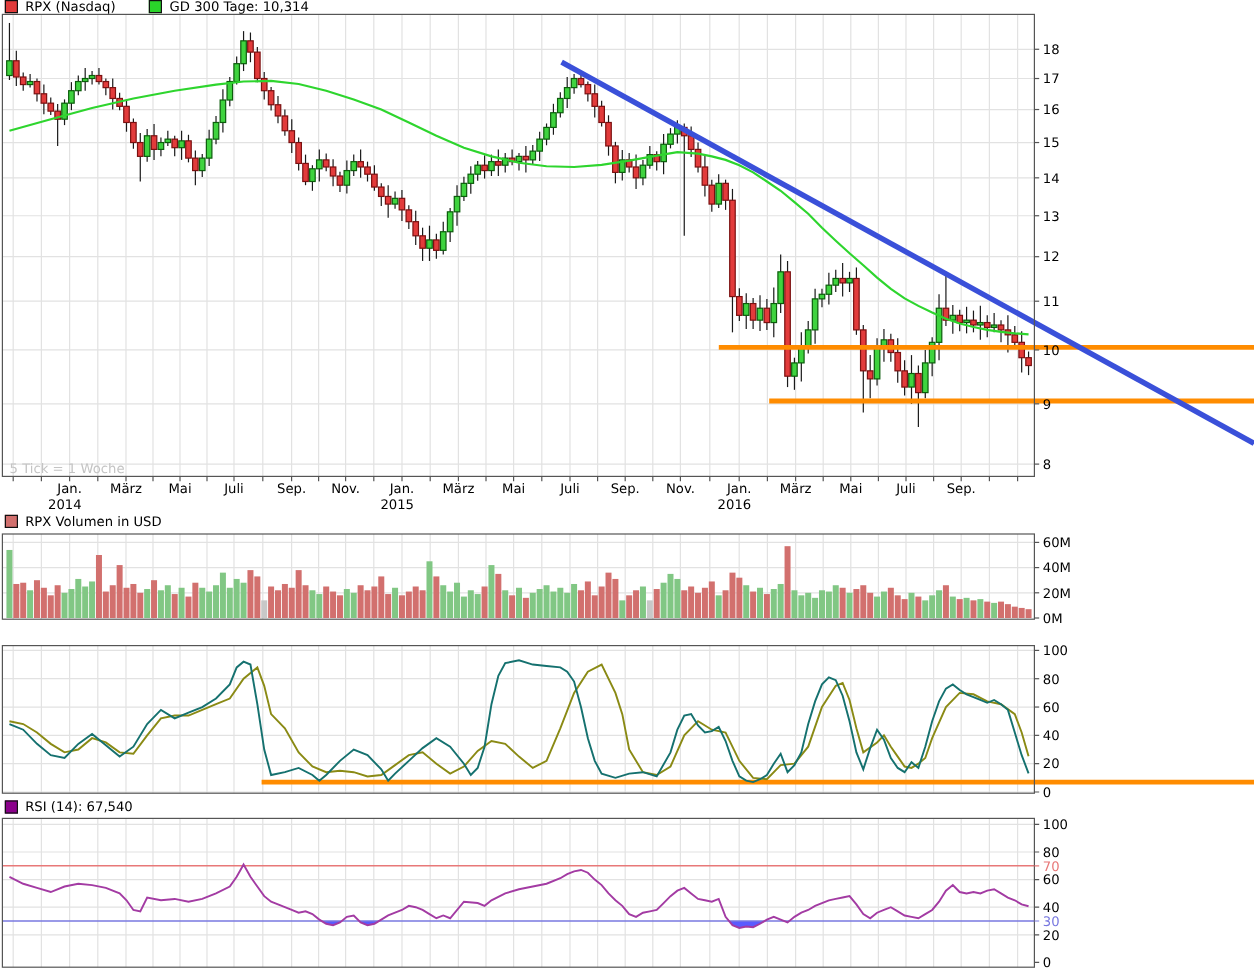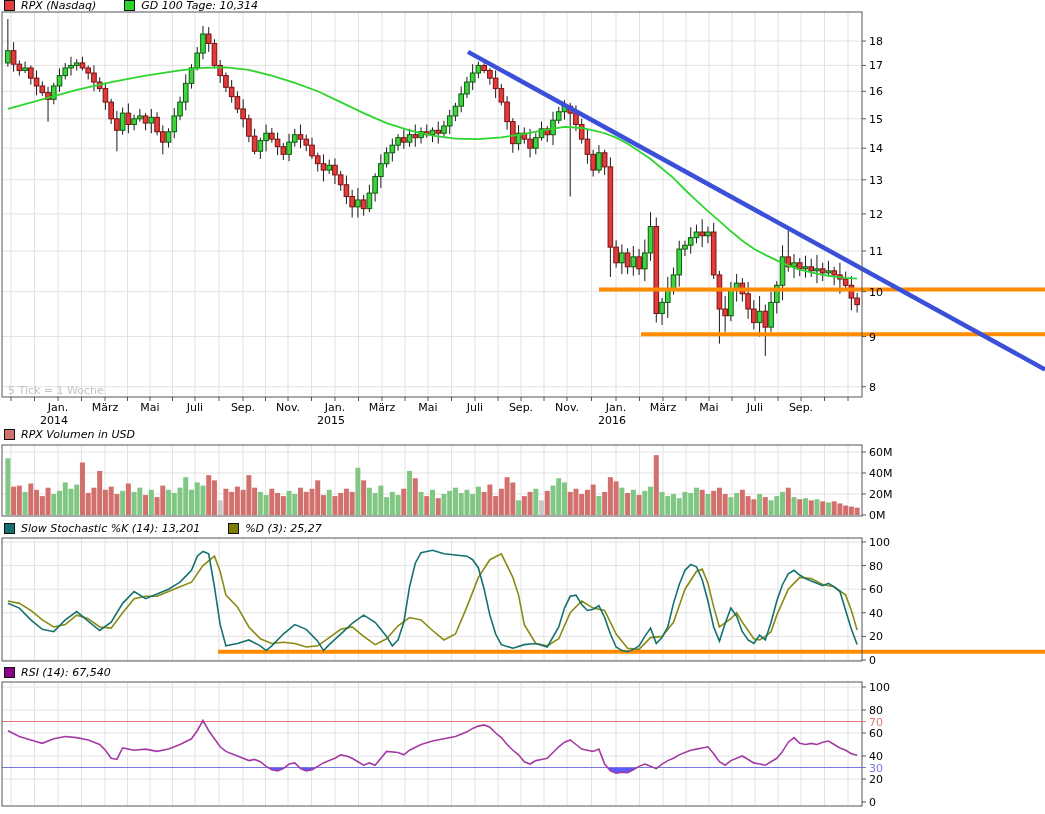--- a/index.html
+++ b/index.html
@@ -1,18 +1,18 @@
 <!DOCTYPE html>
 <html><head>
 <meta charset="utf-8">
 <style>
   html,body{margin:0;padding:0;background:#fff;}
   .chart-root{position:relative;width:1045px;height:814px;background:#fff;
     font-family:"DejaVu Sans","Liberation Sans",sans-serif;font-size:11px;color:#000;overflow:hidden;}
-  .legend-row{position:absolute;left:4px;display:flex;align-items:center;height:11px;white-space:nowrap;font-style:italic;}
+  .legend-row{position:absolute;left:4px;display:flex;align-items:center;height:11px;white-space:nowrap;}
   .legend-item{display:flex;align-items:center;}
   .legend-item + .legend-item{margin-left:28px;}
   .swatch{width:9px;height:9px;border:1px solid #111;display:inline-block;margin-right:6px;flex:none;}
   .footnote{position:absolute;left:8px;top:384px;color:#c4c4c4;}
   svg{position:absolute;left:0;top:0;}
 </style>
 </head>
 <body>
 
 <div class="chart-root">
@@ -773,43 +773,33 @@
       <text x="612" y="424" fill="#000" font-size="11px" text-anchor="middle" font-family="DejaVu Sans, Liberation Sans, sans-serif">2016</text>
     </svg>
 
   <div class="legend-row" style="top:0px;">
     <span class="legend-item">
       <span class="swatch" id="sw-price" style="background: rgb(226, 59, 59);"></span>
       <span>RPX (Nasdaq)</span>
     </span>
     <span class="legend-item">
       <span class="swatch" id="sw-ma" style="background: rgb(42, 212, 42);"></span>
-      <span>GD 100 Tage: 10,314</span>
+      <span>GD 300 Tage: 10,314</span>
     </span>
   </div>
 
   <div class="footnote">5 Tick = 1 Woche</div>
 
   <div class="legend-row" style="top:429px;">
     <span class="legend-item">
       <span class="swatch" id="sw-vol" style="background: rgb(210, 112, 110);"></span>
       <span>RPX Volumen in USD</span>
     </span>
   </div>
 
-  <div class="legend-row" style="top:523px;">
-    <span class="legend-item">
-      <span class="swatch" id="sw-k" style="background: rgb(21, 113, 111);"></span>
-      <span>Slow Stochastic %K (14): 13,201</span>
-    </span>
-    <span class="legend-item">
-      <span class="swatch" id="sw-d" style="background: rgb(126, 126, 0);"></span>
-      <span>%D (3): 25,27</span>
-    </span>
-  </div>
 
   <div class="legend-row" style="top:667px;">
     <span class="legend-item">
       <span class="swatch" id="sw-rsi" style="background: rgb(139, 0, 139);"></span>
       <span>RSI (14): 67,540</span>
     </span>
   </div>
 
 </div>
 

